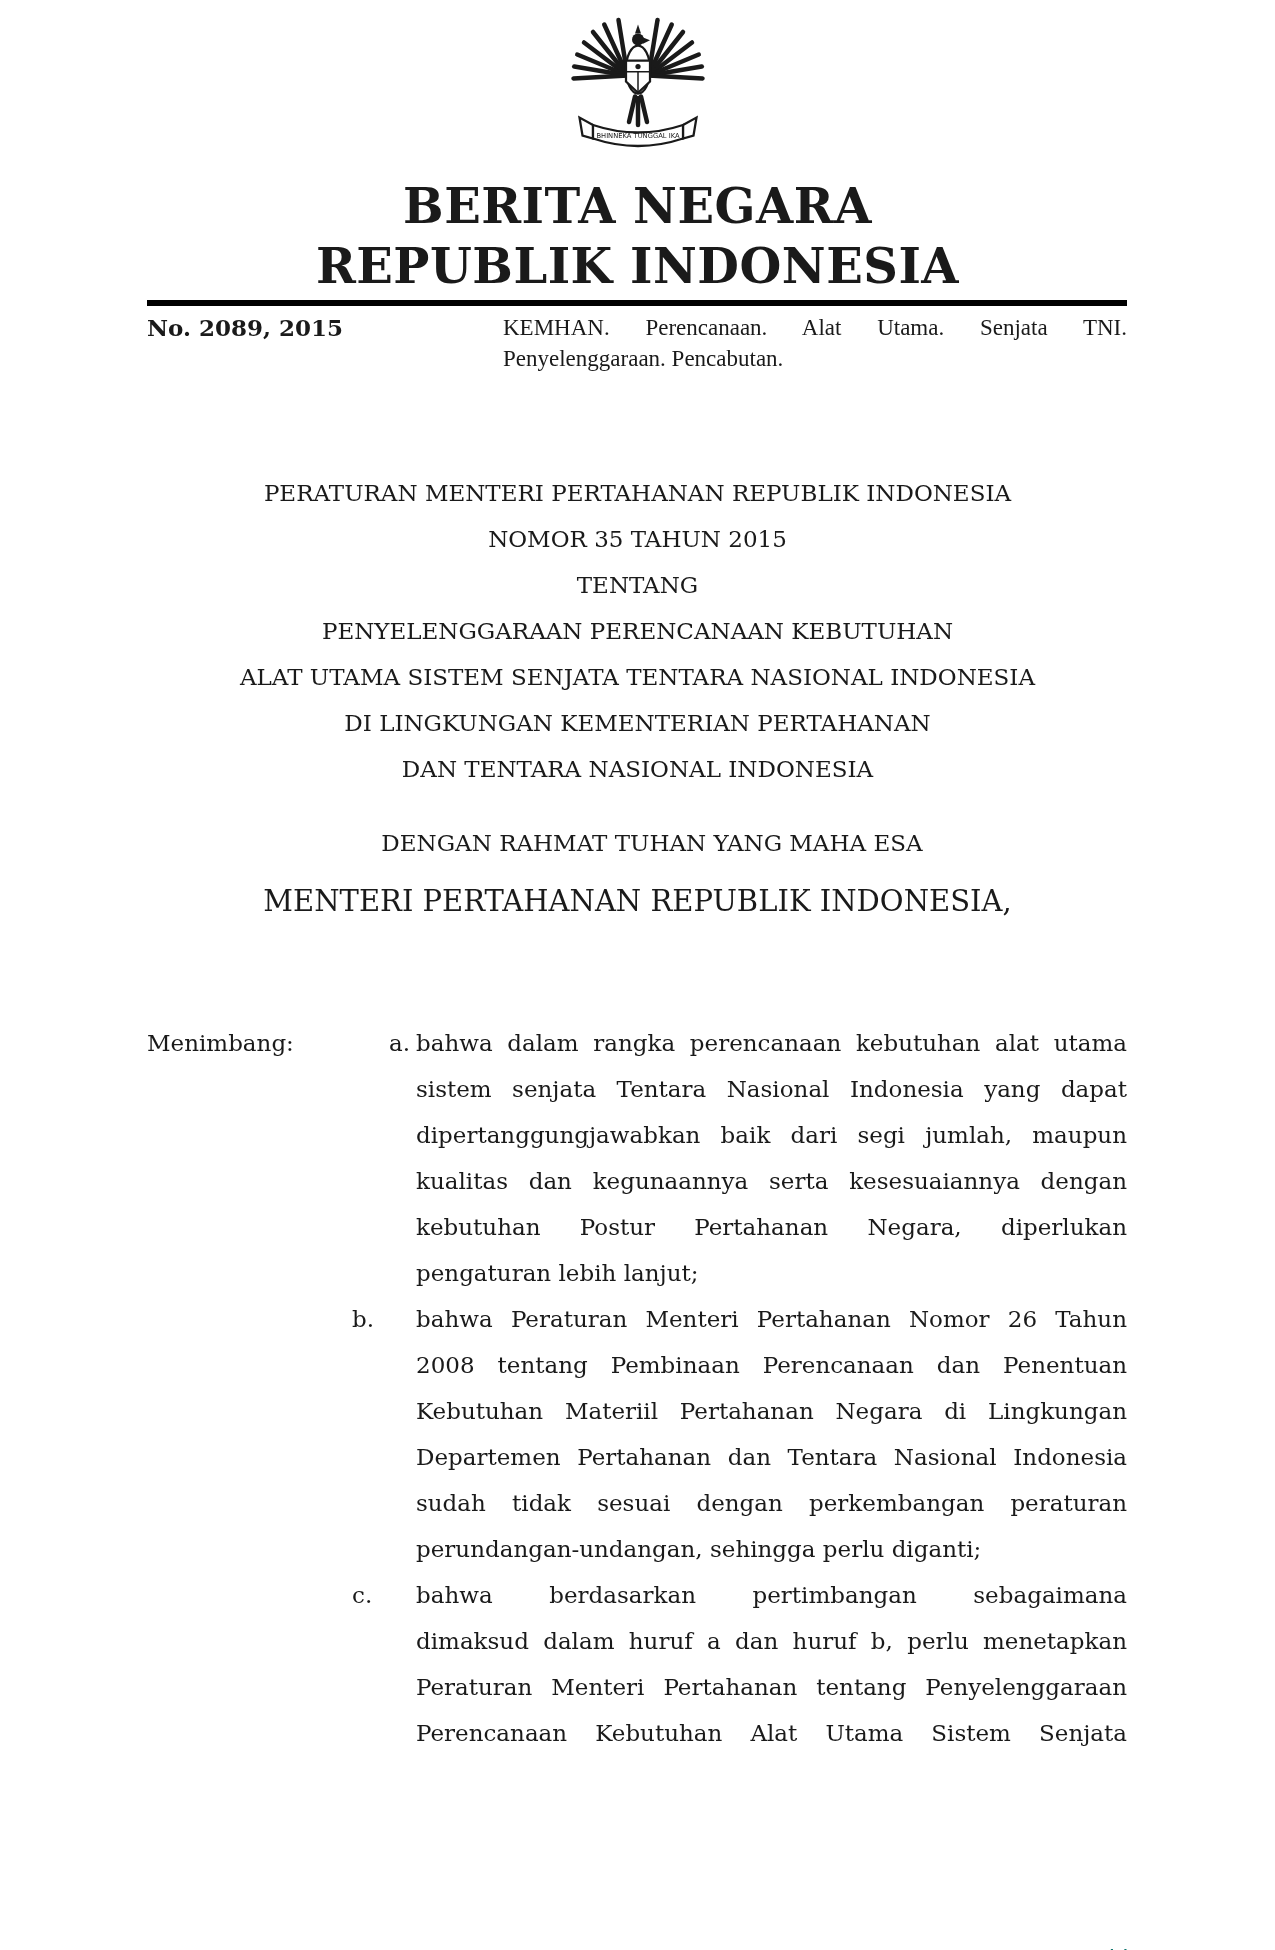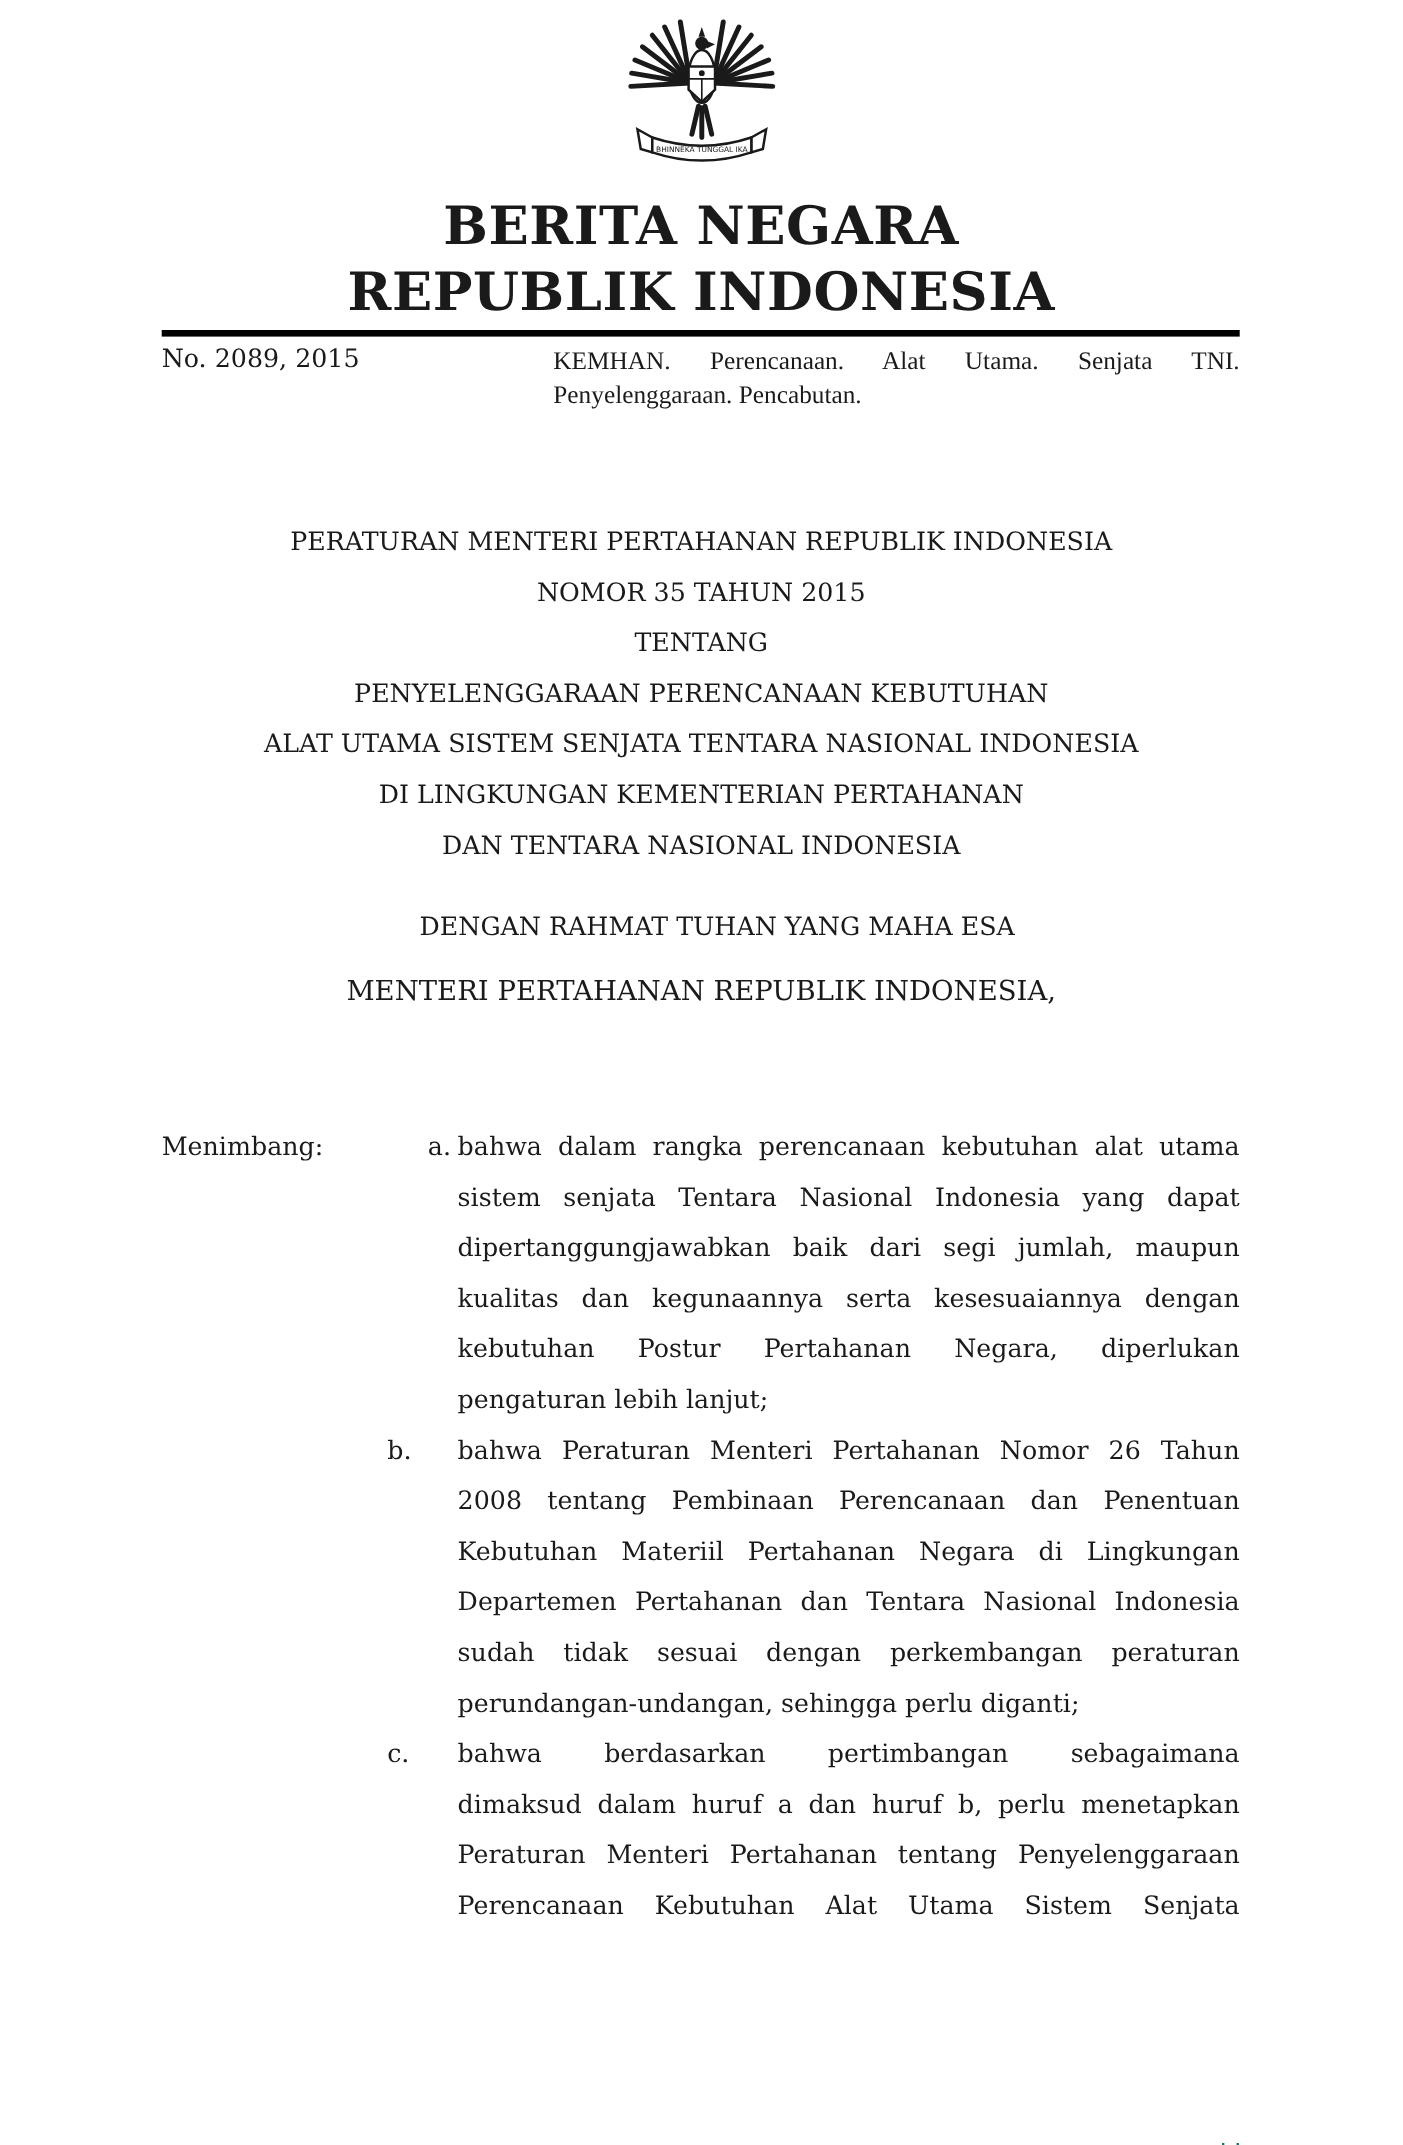--- a/index.html
+++ b/index.html
@@ -34,42 +34,42 @@
     background: #000000;
   }
 
   .mast-row {
     display: flex;
     padding: 0 148px 0 147px;
     margin-top: 6px;
     font-size: 23px;
     line-height: 31px;
   }
-  .issue-no { width: 356px; flex: none; }
+  .issue-no { width: 356px; flex: none; font-weight: bold; }
   .subject  { width: 624px; text-align: justify; font-family: Liberation Serif, serif; }
 
   
   .title-block {
     margin-top: 96px;
     font-size: 23px;
     line-height: 46px;
     text-align: center;
   }
   .tline { text-align: center; }
 
   .invocation {
     margin-top: 28px;
     font-size: 23px;
     line-height: 46px;
     text-align: center;
     margin-left: 29px;
   }
   .authority {
     margin-top: 12px;
-    font-size: 25px;
+    font-size: 29px;
     line-height: 46px;
     text-align: center;
   }
 
   
   .considerations {
     margin-top: 96px;
     width: 100%;
     padding-left: 147px;
     padding-right: 148px;

